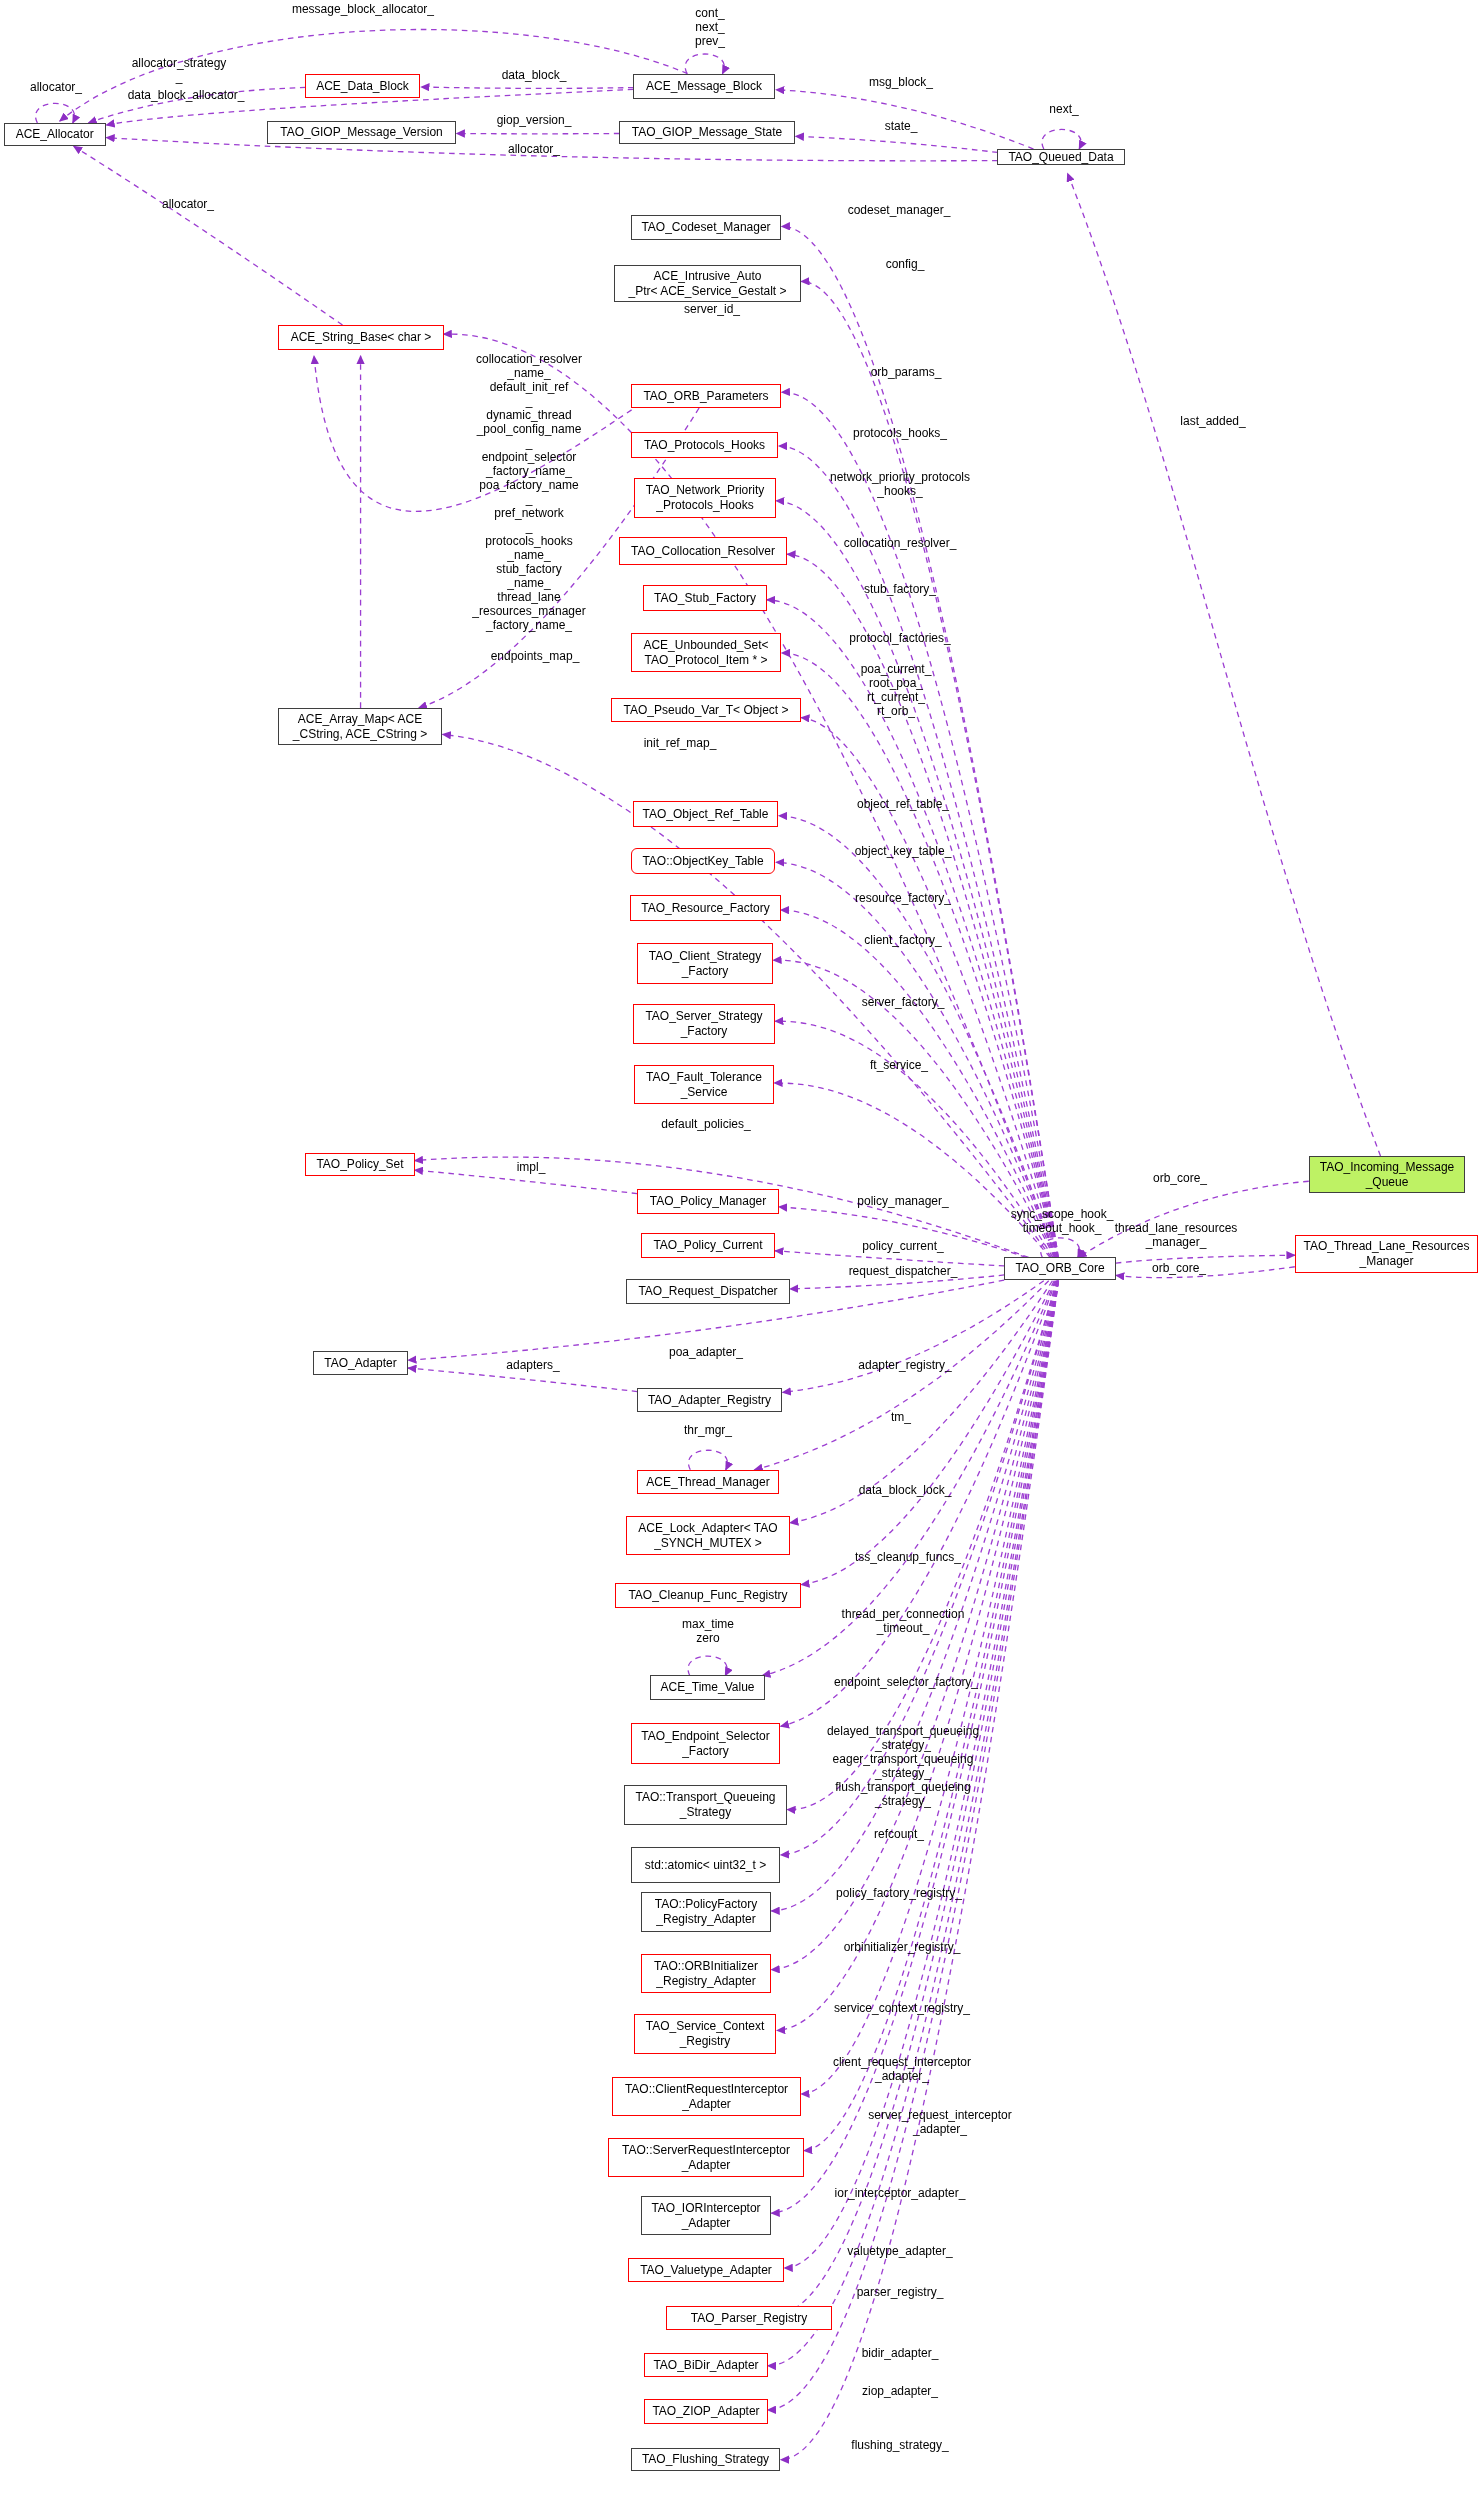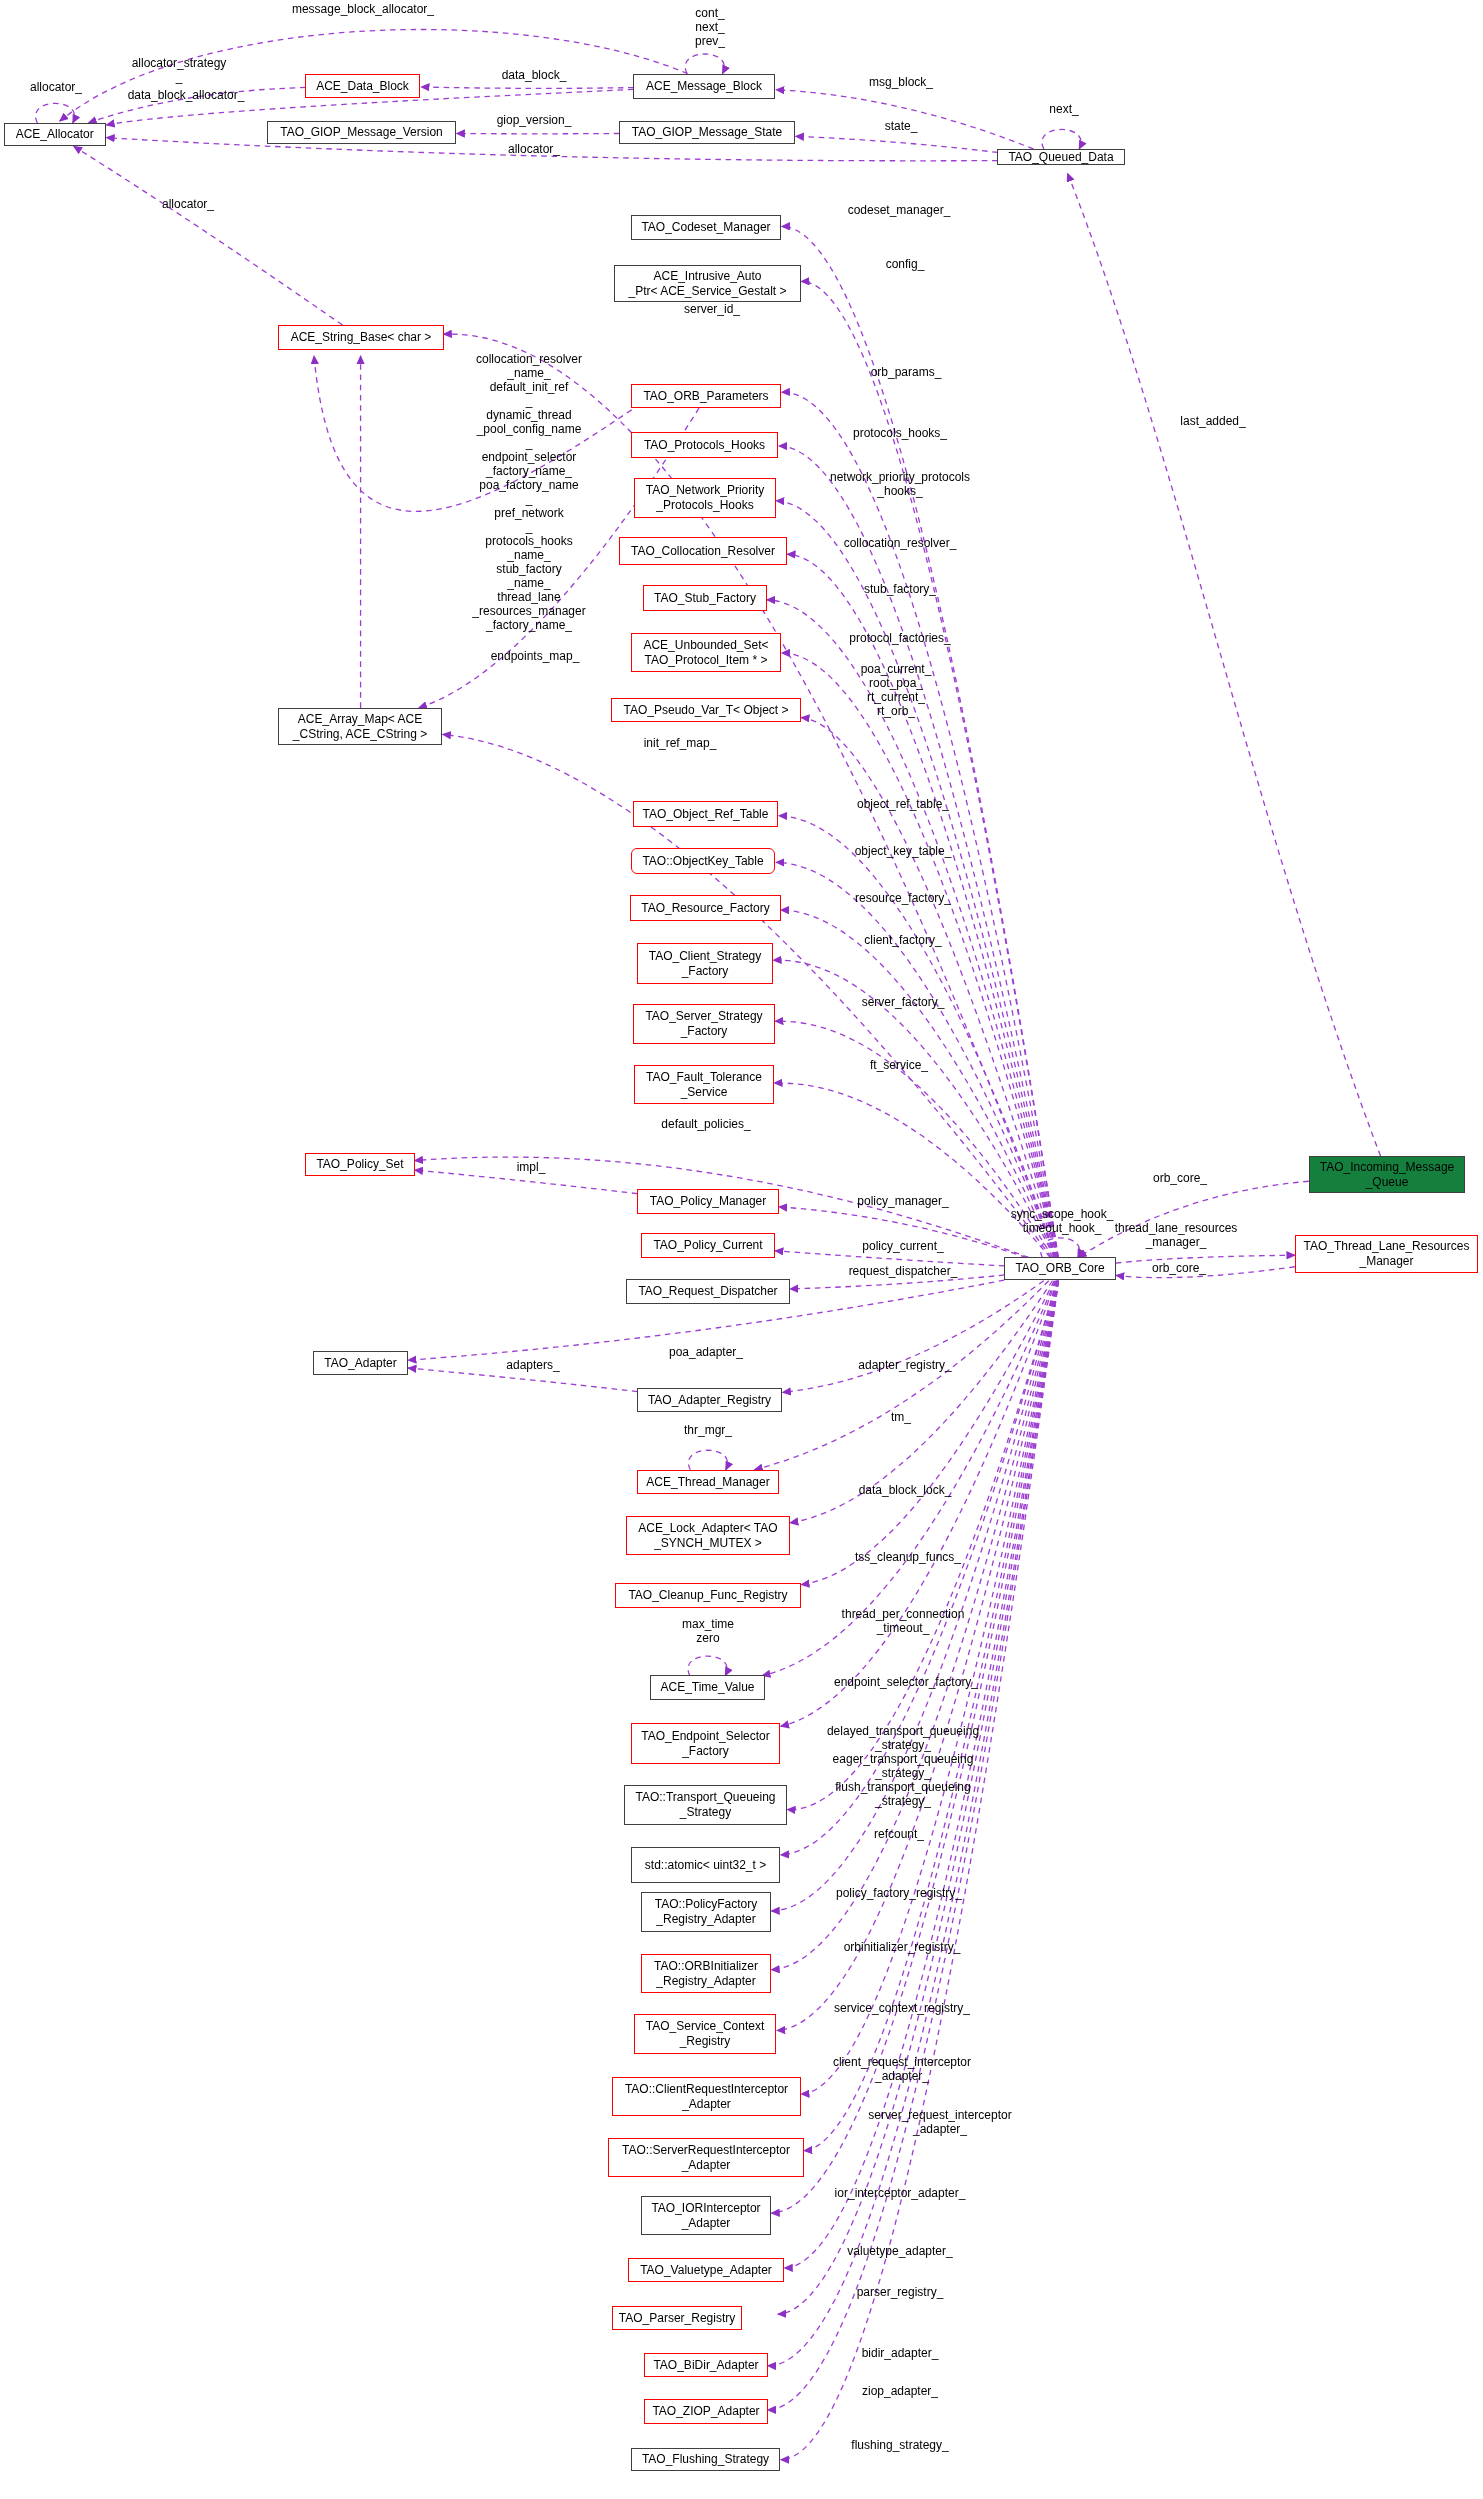--- a/index.html
+++ b/index.html
@@ -5,21 +5,21 @@
 <style>
   html,body{margin:0;padding:0;background:#ffffff;}
   #canvas{position:relative;width:1484px;height:2500px;background:#ffffff;
           font-family:"Liberation Sans","DejaVu Sans",sans-serif;overflow:hidden;}
   #edges{position:absolute;left:0;top:0;width:1484px;height:2500px;}
   .node{position:absolute;box-sizing:border-box;background:#ffffff;
         border:1.9px solid #3f3f3f;display:flex;align-items:center;justify-content:center;
         text-align:center;font-size:12px;line-height:1.22;color:#000;
         white-space:pre-line;cursor:pointer;}
   .node.red{border-color:#fe0000;border-width:1.9px;}
-  .node.current{background:#15803d;}
+  .node.current{background:#bef264;}
   .elabel{position:absolute;transform:translateX(-50%);text-align:center;
           font-size:12px;line-height:14px;white-space:pre;color:#000;}
 </style>
 </head>
 <body>
 
 <div id="canvas">
   <svg id="edges" xmlns="http://www.w3.org/2000/svg" width="1484" height="2500" viewBox="0 0 1593 2684">
     <defs>
       <marker id="arr" markerWidth="11" markerHeight="9" refX="9" refY="4.5" orient="auto" markerUnits="userSpaceOnUse">
@@ -252,18 +252,18 @@
 _Registry_Adapter</div>
     <div class="node red" style="left: 634px; top: 2014px; width: 142px; height: 40px;">TAO_Service_Context
 _Registry</div>
     <div class="node red" style="left: 612px; top: 2077px; width: 189px; height: 39px;">TAO::ClientRequestInterceptor
 _Adapter</div>
     <div class="node red" style="left: 608px; top: 2138px; width: 196px; height: 39px;">TAO::ServerRequestInterceptor
 _Adapter</div>
     <div class="node" style="left: 641px; top: 2196px; width: 130px; height: 39px;">TAO_IORInterceptor
 _Adapter</div>
     <div class="node red" style="left: 628px; top: 2258px; width: 156px; height: 24px;">TAO_Valuetype_Adapter</div>
-    <div class="node red" style="left: 612px; top: 2306px; width: 130px; height: 24px;">TAO_Parser_Registry</div>
+    <div class="node red" style="left: 666px; top: 2306px; width: 166px; height: 24px;">TAO_Parser_Registry</div>
     <div class="node red" style="left: 644px; top: 2353px; width: 124px; height: 24px;">TAO_BiDir_Adapter</div>
     <div class="node red" style="left: 644px; top: 2399px; width: 124px; height: 25px;">TAO_ZIOP_Adapter</div>
     <div class="node" style="left: 631px; top: 2448px; width: 149px; height: 23px;">TAO_Flushing_Strategy</div>
   </div>
 
 
 </body></html>

